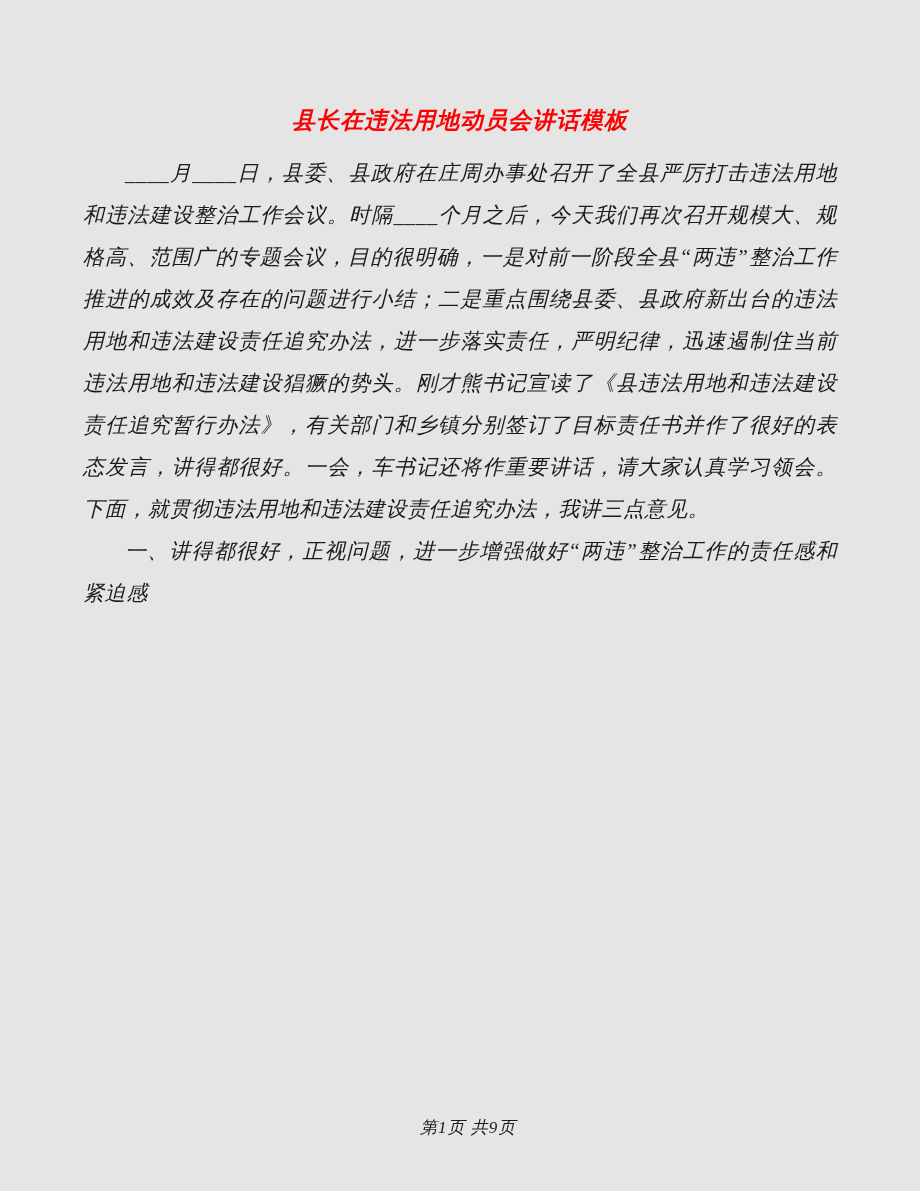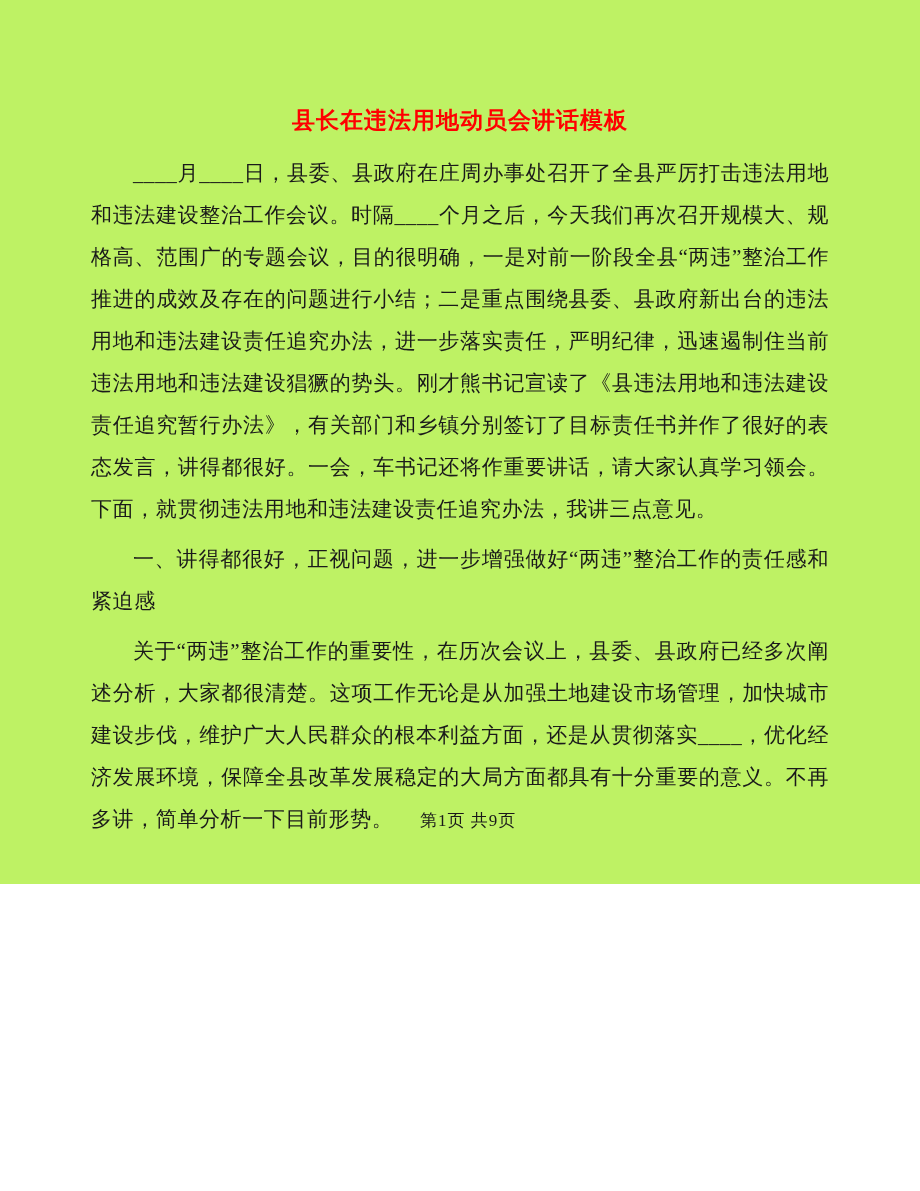--- a/index.html
+++ b/index.html
@@ -3,42 +3,43 @@
 <meta charset="utf-8">
 <style>
   html, body {
     margin: 0;
     padding: 0;
     background: #ffffff;
   }
   .page {
     position: relative;
     width: 920px;
-    height: 884px;
-    background: #bef264;
+    height: 1191px;
+    background: #e5e5e5;
     overflow: hidden;
     font-family: "Liberation Serif", "DejaVu Serif", serif;
+    font-style: italic;
   }
   .content {
     position: absolute;
     left: 83px;
     top: 102px;
     width: 754px;
   }
   .doc-title {
     margin: 0 0 12px 0;
     text-align: center;
     font-size: 23px;
     font-weight: bold;
     line-height: 38px;
     color: #ff0000;
     letter-spacing: 1px;
   }
   .paragraphs p {
-    margin: 8px;
+    margin: 0;
     font-size: 21px;
     line-height: 42px;
     letter-spacing: 0.6px;
     color: #1a1a1a;
     text-align: justify;
     text-indent: 2em;
     word-break: break-all;
   }
   .footer {
     position: absolute;
@@ -53,17 +54,16 @@
 </style>
 </head>
 <body>
 
 <div class="page">
   <div class="content">
     <h1 class="doc-title" style="color: rgb(255, 0, 0);">县长在违法用地动员会讲话模板</h1>
     <div class="paragraphs">
         <p>____月____日，县委、县政府在庄周办事处召开了全县严厉打击违法用地和违法建设整治工作会议。时隔____个月之后，今天我们再次召开规模大、规格高、范围广的专题会议，目的很明确，一是对前一阶段全县“两违”整治工作推进的成效及存在的问题进行小结；二是重点围绕县委、县政府新出台的违法用地和违法建设责任追究办法，进一步落实责任，严明纪律，迅速遏制住当前违法用地和违法建设猖獗的势头。刚才熊书记宣读了《县违法用地和违法建设责任追究暂行办法》，有关部门和乡镇分别签订了目标责任书并作了很好的表态发言，讲得都很好。一会，车书记还将作重要讲话，请大家认真学习领会。下面，就贯彻违法用地和违法建设责任追究办法，我讲三点意见。</p>
         <p>一、讲得都很好，正视问题，进一步增强做好“两违”整治工作的责任感和紧迫感</p>
-        <p>关于“两违”整治工作的重要性，在历次会议上，县委、县政府已经多次阐述分析，大家都很清楚。这项工作无论是从加强土地建设市场管理，加快城市建设步伐，维护广大人民群众的根本利益方面，还是从贯彻落实____，优化经济发展环境，保障全县改革发展稳定的大局方面都具有十分重要的意义。不再多讲，简单分析一下目前形势。</p>
       </div>
   </div>
   <div class="footer">第1页 共9页</div>
 </div>
 
 </body></html>

